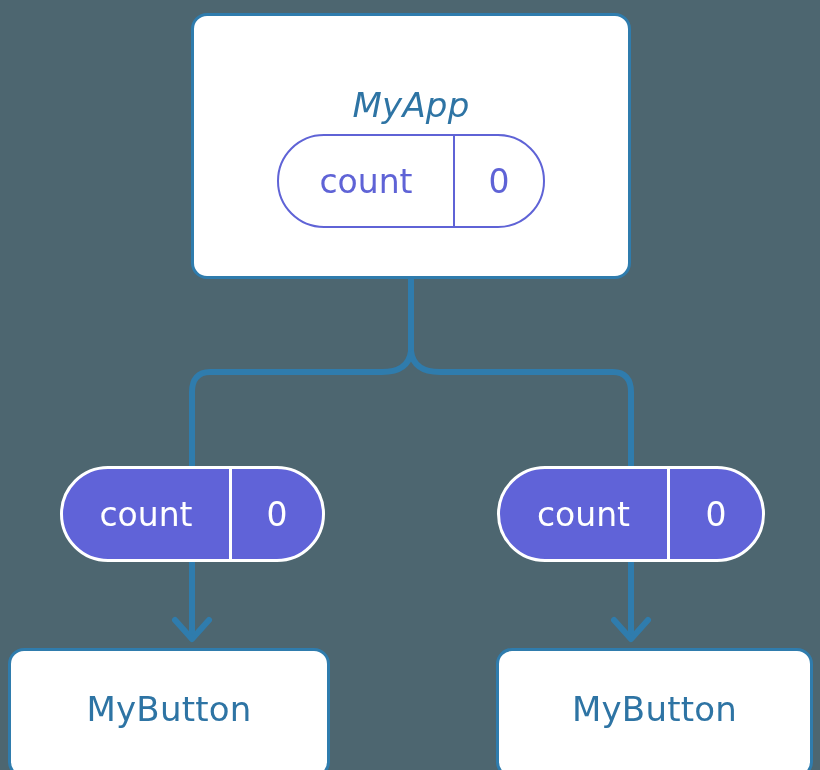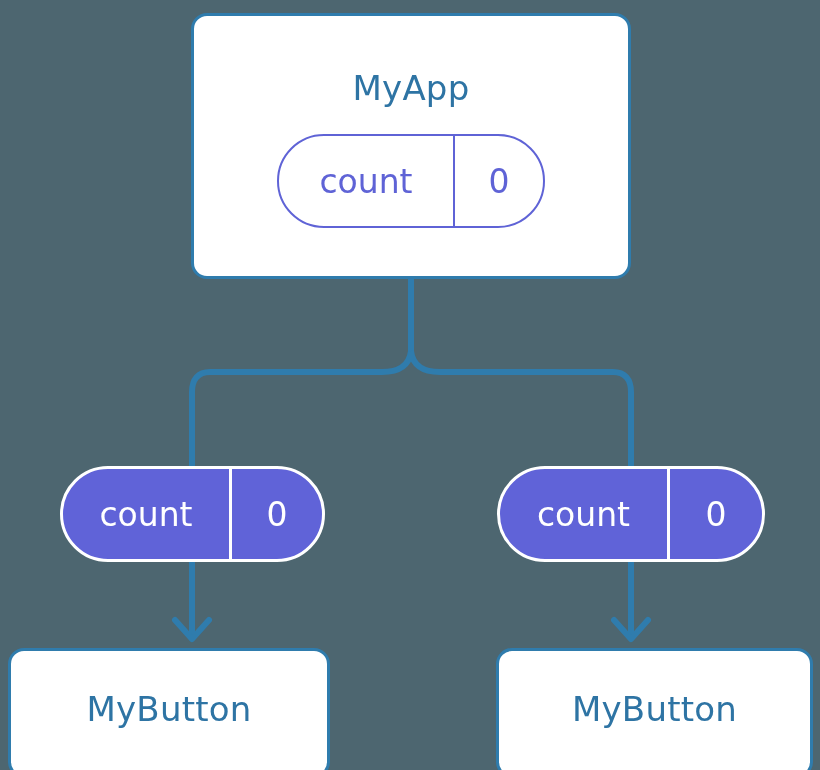--- a/index.html
+++ b/index.html
@@ -55,21 +55,21 @@
     position: absolute;
     left: 0;
     width: 100%;
     text-align: center;
     color: #2e74a4;
     font-size: 34px;
     font-weight: 400;
     letter-spacing: 0.2px;
     white-space: nowrap;
   }
-  #myapp-title { top: 52px; }
+  #myapp-title { top: 69px; font-style: italic; }
   .mybutton-title { top: 38px; text-align: center; }
 
   
   .pill {
     position: absolute;
     display: flex;
     align-items: stretch;
     box-sizing: border-box;
     border-radius: 999px;
     overflow: hidden;

